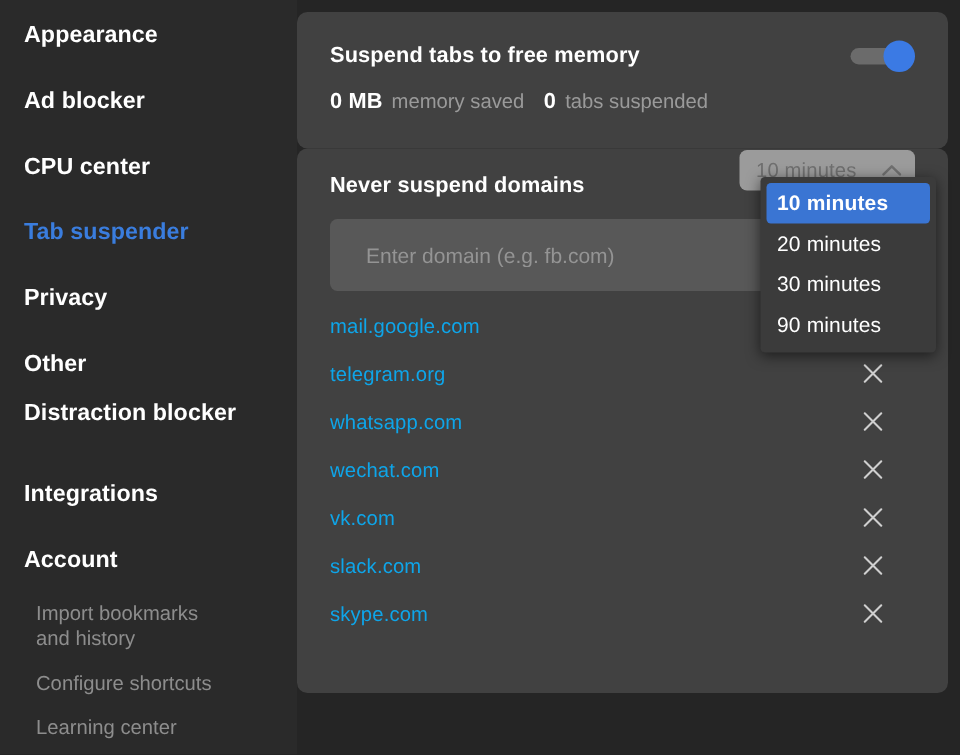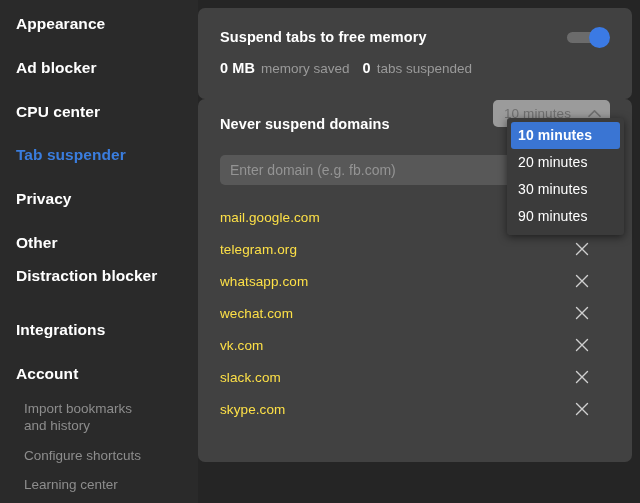--- a/index.html
+++ b/index.html
@@ -212,28 +212,28 @@
 
   .add-row {
     margin: 15px 22px 0 22px;
     height: 38px;
     position: relative;
     display: flex;
     align-items: center;
   }
   .domain-input {
     flex: 1 1 auto;
-    height: 30px;
+    height: 48px;
     background: #585858;
     border: none;
     border-radius: 5px;
     color: #ffffff;
     font-family: "Liberation Sans", sans-serif;
     font-size: 14px;
-    padding: 0 10px;
+    padding: 0 24px;
     outline: none;
   }
   .domain-input::placeholder { color: #949494; }
 
   .add-btn {
     position: absolute;
     right: -2px;
     top: 3px;
     width: 32px;
     height: 32px;
@@ -247,21 +247,21 @@
     margin-top: 12px;
   }
   .domain-row {
     height: 32px;
     display: flex;
     align-items: center;
     justify-content: space-between;
     padding: 0 22px 0 22px;
   }
   .domain-name {
-    color: #fde047;
+    color: #0ea5e9;
     font-size: 13.5px;
     letter-spacing: 0.1px;
   }
   .x-icon {
     width: 16px;
     height: 16px;
     cursor: pointer;
     flex: 0 0 16px;
     margin-right: 20px;
   }

